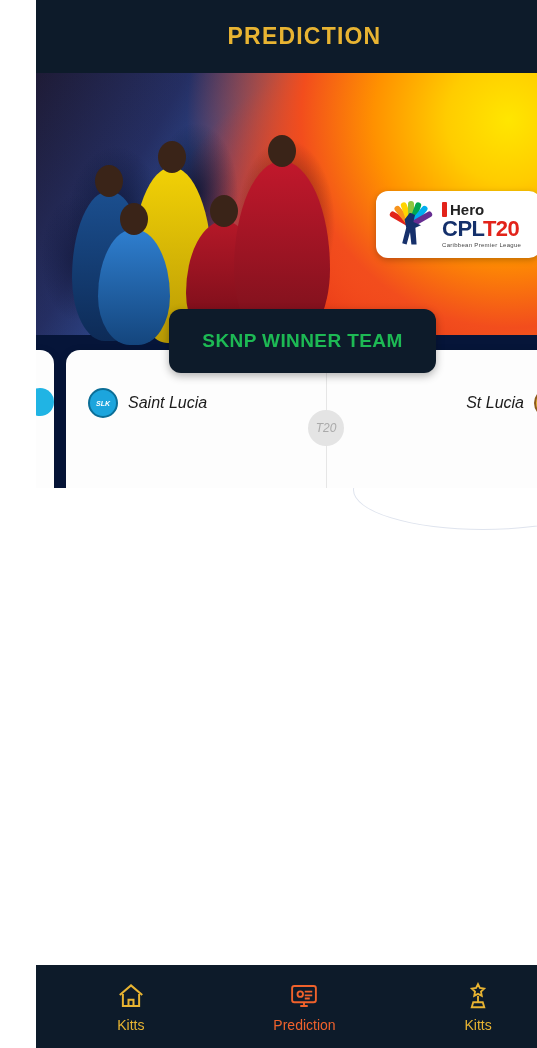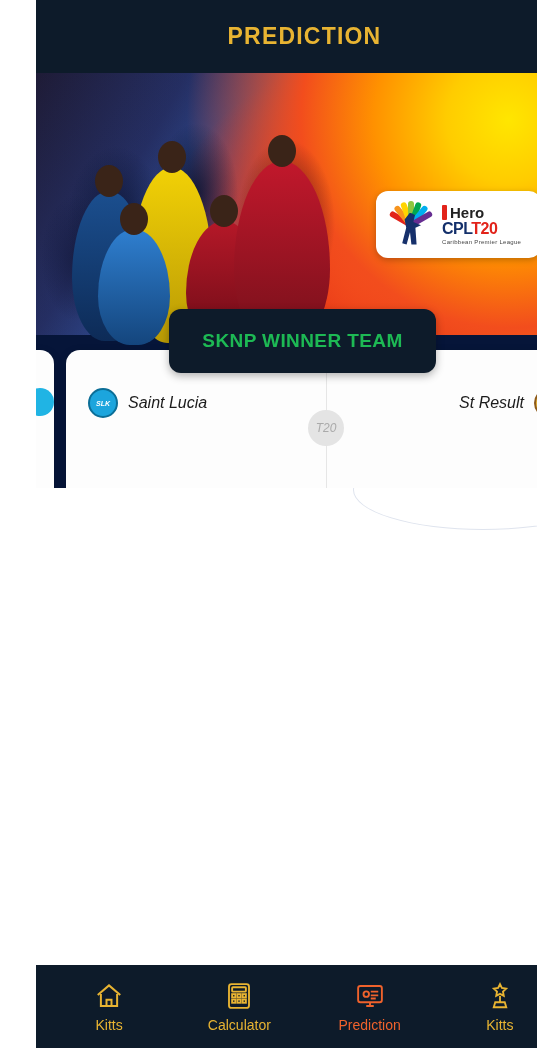--- a/index.html
+++ b/index.html
@@ -116,21 +116,21 @@
   .cpl-mark .player {
     position: absolute;
     left: 17px; top: 14px;
     width: 20px; height: 32px;
     background: #16306b;
     clip-path: polygon(45% 0, 70% 8%, 62% 30%, 100% 40%, 72% 48%, 78% 100%, 52% 100%, 45% 62%, 28% 100%, 6% 96%, 26% 48%, 18% 22%);
   }
   .cpl-text { margin-left: 6px; line-height: 1; }
   .cpl-hero { display: flex; align-items: center; font-size: 15px; font-weight: bold; color: #222; }
   .cpl-hero .bar { display:inline-block; width:5px; height:15px; background:#e2231a; margin-right:3px; border-radius:1px; }
-  .cpl-main { font-size: 16px; font-weight: bold; color: #14306b; letter-spacing: -0.5px; margin-top: 1px; }
+  .cpl-main { font-size: 22px; font-weight: bold; color: #14306b; letter-spacing: -0.5px; margin-top: 1px; }
   .cpl-main .t20 { color: #e2231a; }
   .cpl-sub { font-size: 6px; color: #444; letter-spacing: 0.3px; margin-top: 2px; }
 
   
   .check-winner {
     position: absolute;
     left: 133px;
     top: 236px;
     width: 267px;
     height: 64px;
@@ -356,21 +356,21 @@
       </div>
 
       <div class="card card-main">
         <div class="divider"></div>
         <div class="card-row-teams">
           <div class="team">
             <div class="badge badge-slk">SLK</div>
             <span class="team-name">Saint Lucia</span>
           </div>
           <div class="team">
-            <span class="team-name">St Result</span>
+            <span class="team-name">St Lucia</span>
             <div class="badge badge-skn">SKNP</div>
           </div>
         </div>
         <div class="vs-circle">T20</div>
       </div>
 
       <div class="card card-side card-right">
         <div class="side-logo"></div>
         <div class="side-time">T</div>
       </div>
@@ -386,33 +386,20 @@
 
     <div class="nav-item">
       <svg class="nav-icon" viewBox="0 0 24 24" fill="none" stroke="#e8b432" stroke-width="1.6">
         <path d="M3 11.2 12 3.5l9 7.7"></path>
         <path d="M5.5 10.4V20h13v-9.6"></path>
         <path d="M10 20v-5h4v5"></path>
       </svg>
       <span class="nav-label">Kitts</span>
     </div>
 
-    <div class="nav-item">
-      <svg class="nav-icon" viewBox="0 0 24 24" fill="none" stroke="#e8b432" stroke-width="1.5">
-        <rect x="4" y="2.5" width="16" height="19" rx="2"></rect>
-        <rect x="6.5" y="5" width="11" height="3.5" rx="0.6"></rect>
-        <rect x="6.5" y="10.5" width="2.6" height="2.6"></rect>
-        <rect x="10.7" y="10.5" width="2.6" height="2.6"></rect>
-        <rect x="14.9" y="10.5" width="2.6" height="2.6"></rect>
-        <rect x="6.5" y="14.8" width="2.6" height="2.6"></rect>
-        <rect x="10.7" y="14.8" width="2.6" height="2.6"></rect>
-        <rect x="14.9" y="14.8" width="2.6" height="2.6"></rect>
-      </svg>
-      <span class="nav-label">Calculator</span>
-    </div>
 
     <div class="nav-item active">
       <svg class="nav-icon" viewBox="0 0 24 24" fill="none" stroke="#f0622c" stroke-width="1.5">
         <rect x="2.5" y="4" width="19" height="13" rx="1.8"></rect>
         <path d="M9 20h6M12 17v3"></path>
         <circle cx="9" cy="10.5" r="2.2"></circle>
         <path d="M12.6 8.5h6M12.6 11.5h6M12.6 14h4"></path>
       </svg>
       <span class="nav-label">Prediction</span>
     </div>

